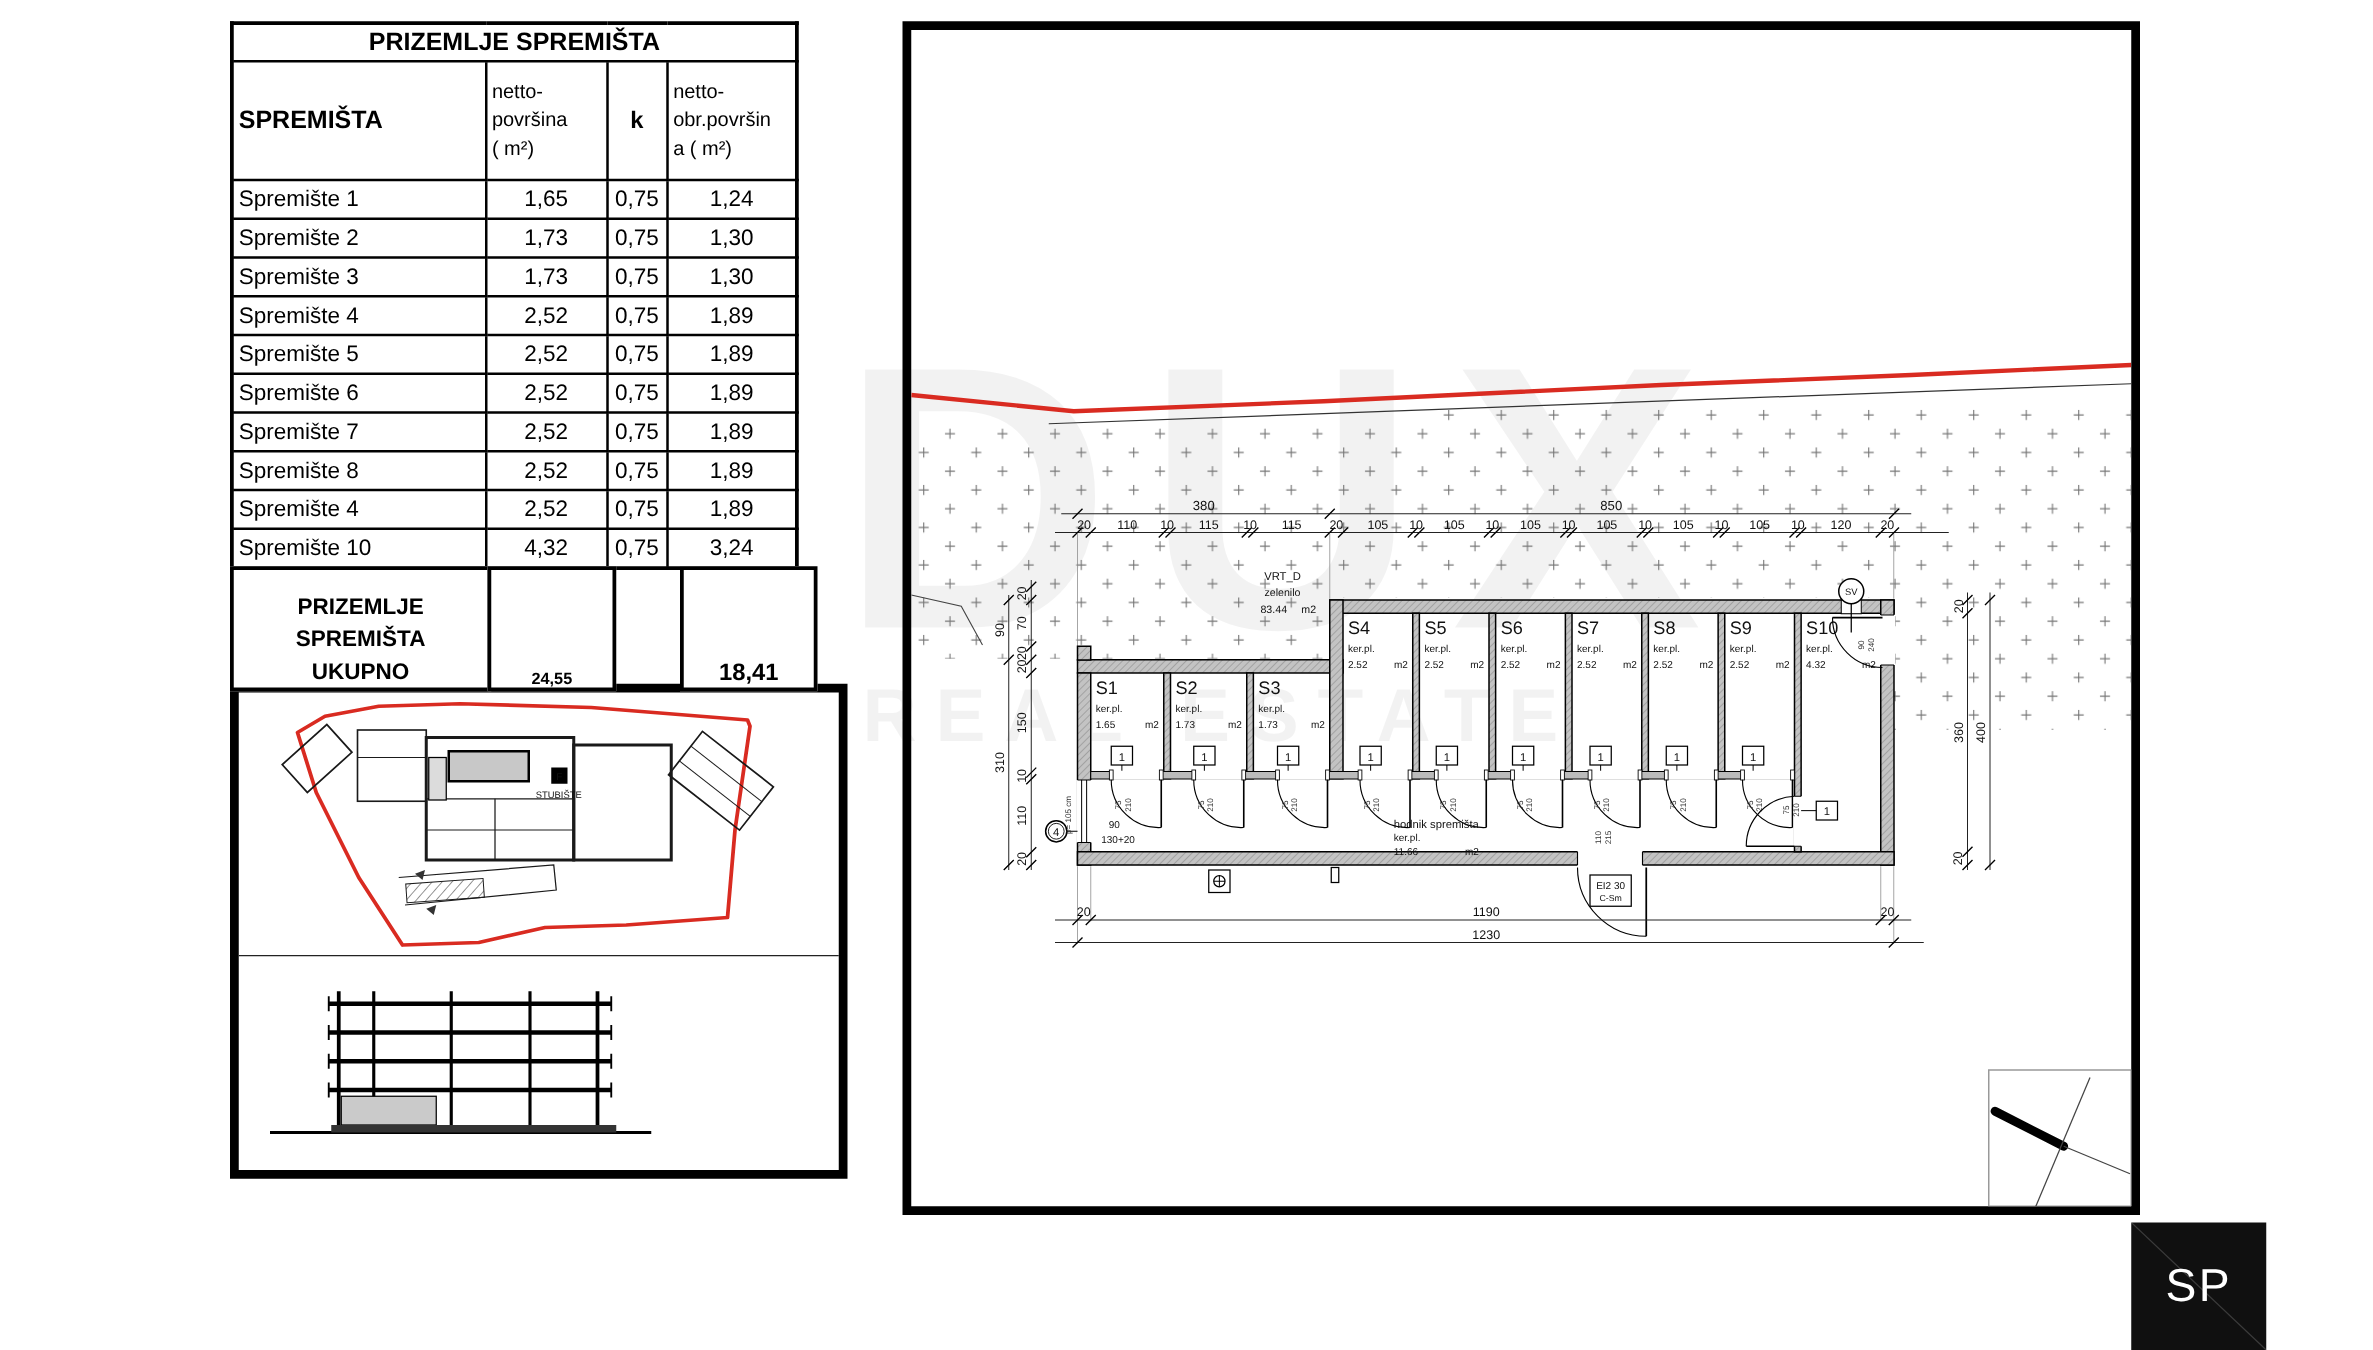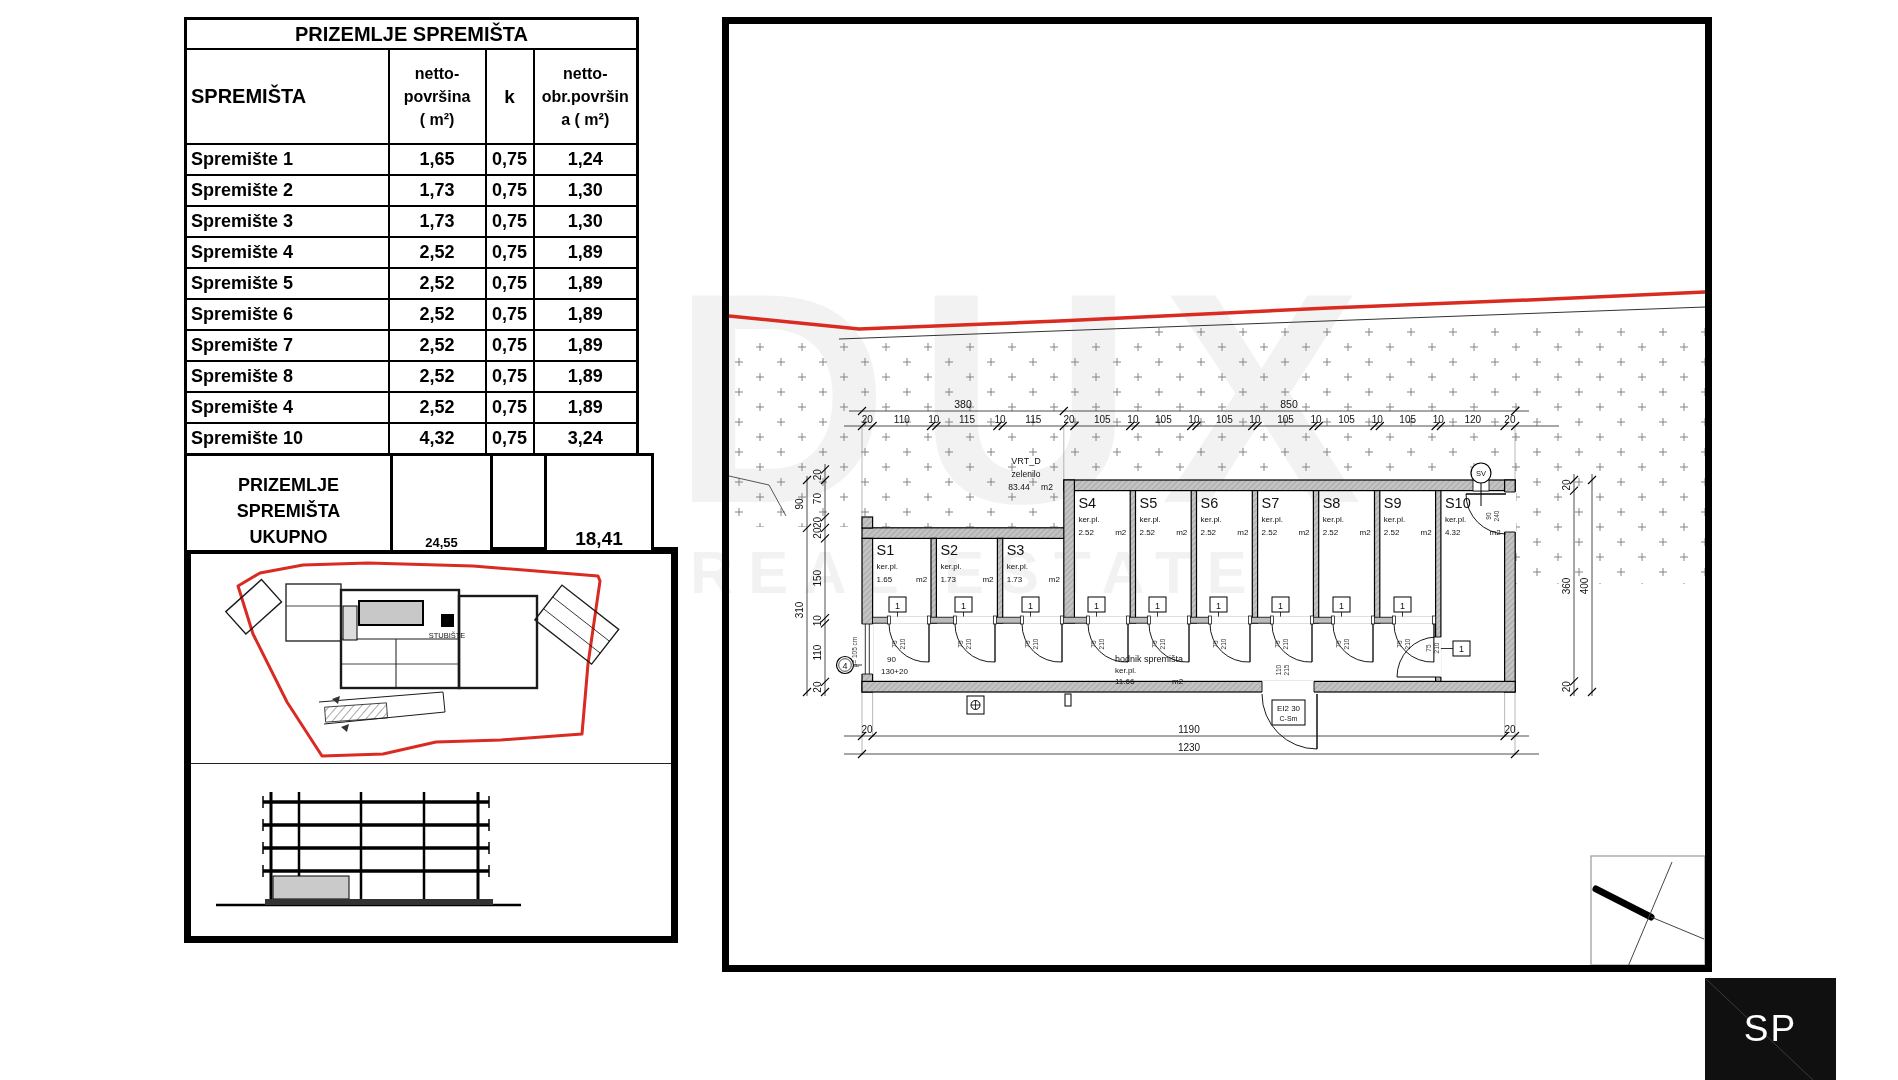--- a/index.html
+++ b/index.html
@@ -7,44 +7,44 @@
        font-family:"Liberation Sans",sans-serif;color:#000;}
   
   .wm{position:absolute;z-index:0;white-space:nowrap;color:rgba(0,0,0,0.05);font-weight:700;}
   .wm-1{left:672px;top:225px;font-size:300px;letter-spacing:28px;}
   .wm-2{left:690px;top:538px;font-size:60px;letter-spacing:15px;font-weight:600;}
   
   .tbl-wrap{position:absolute;left:184px;top:17px;z-index:2;}
   table.sp{border-collapse:collapse;background:#fff;table-layout:fixed;}
   table.sp, table.sp td, table.sp th{border:2px solid #000;}
   table.sp{border-width:3px;}
-  td,th{padding:0 4px;vertical-align:middle;overflow:hidden;font-weight:bold;}
+  td,th{padding:0 4px;vertical-align:middle;overflow:hidden;}
   .t-title{font-size:20px;font-weight:bold;text-align:center;height:28px;}
   .h-name{font-size:20px;font-weight:bold;text-align:left;height:93px;}
-  .h-small{font-size:16px;font-weight:bold;text-align:center;line-height:1.45;}
+  .h-small{font-size:16px;font-weight:normal;text-align:left;line-height:1.45;}
   .h-k{font-size:19px;font-weight:bold;text-align:center;}
   .r-name{font-size:18px;text-align:left;height:29px;}
   .r-num{font-size:18px;text-align:center;}
   .c0{width:203px}.c1{width:97px}.c2{width:48px}.c3{width:104px}
   .tot-row{display:flex;width:485px;margin-top:-3px;position:relative;z-index:3;}
   .tot-box{border:3px solid #000;background:#fff;height:94px;display:flex;
            align-items:flex-end;justify-content:center;font-weight:bold;}
   .tot-name{width:203px;font-size:18px;text-align:center;line-height:1.45;}
   .tot-netto{width:97px;font-size:13px;margin-left:-3px;}
   .tot-gap{width:51px;}
   .tot-obr{width:104px;font-size:19px;}
   
   .siteelev-box{position:absolute;left:184px;top:547px;width:494px;height:396px;
                 border:7px solid #000;box-sizing:border-box;z-index:1;}
   .sep-line{border-top:1.5px solid #222;width:100%;height:0;}
   
   .plan-frame{position:absolute;left:722px;top:17px;width:990px;height:955px;
               border:7px solid #000;box-sizing:border-box;z-index:1;}
   
-  .sp-logo{position:absolute;left:1705px;top:978px;width:131px;height:102px;
+  .sp-logo{position:absolute;left:1705px;top:978px;width:108px;height:102px;
            background:#101010;z-index:4;display:flex;align-items:center;justify-content:center;}
   .sp-logo span{color:#fff;font-size:37px;letter-spacing:2px;position:relative;z-index:2;}
   .sp-logo svg{position:absolute;left:0;top:0;}
   
   svg text{font-family:"Liberation Sans",sans-serif;fill:#111;}
   .dim{font-size:10px;}
   .dimg{font-size:10.5px;}
   .rid{font-size:14.5px;}
   .rsm{font-size:8px;}
   .tiny{font-size:6.5px;fill:#333;}

